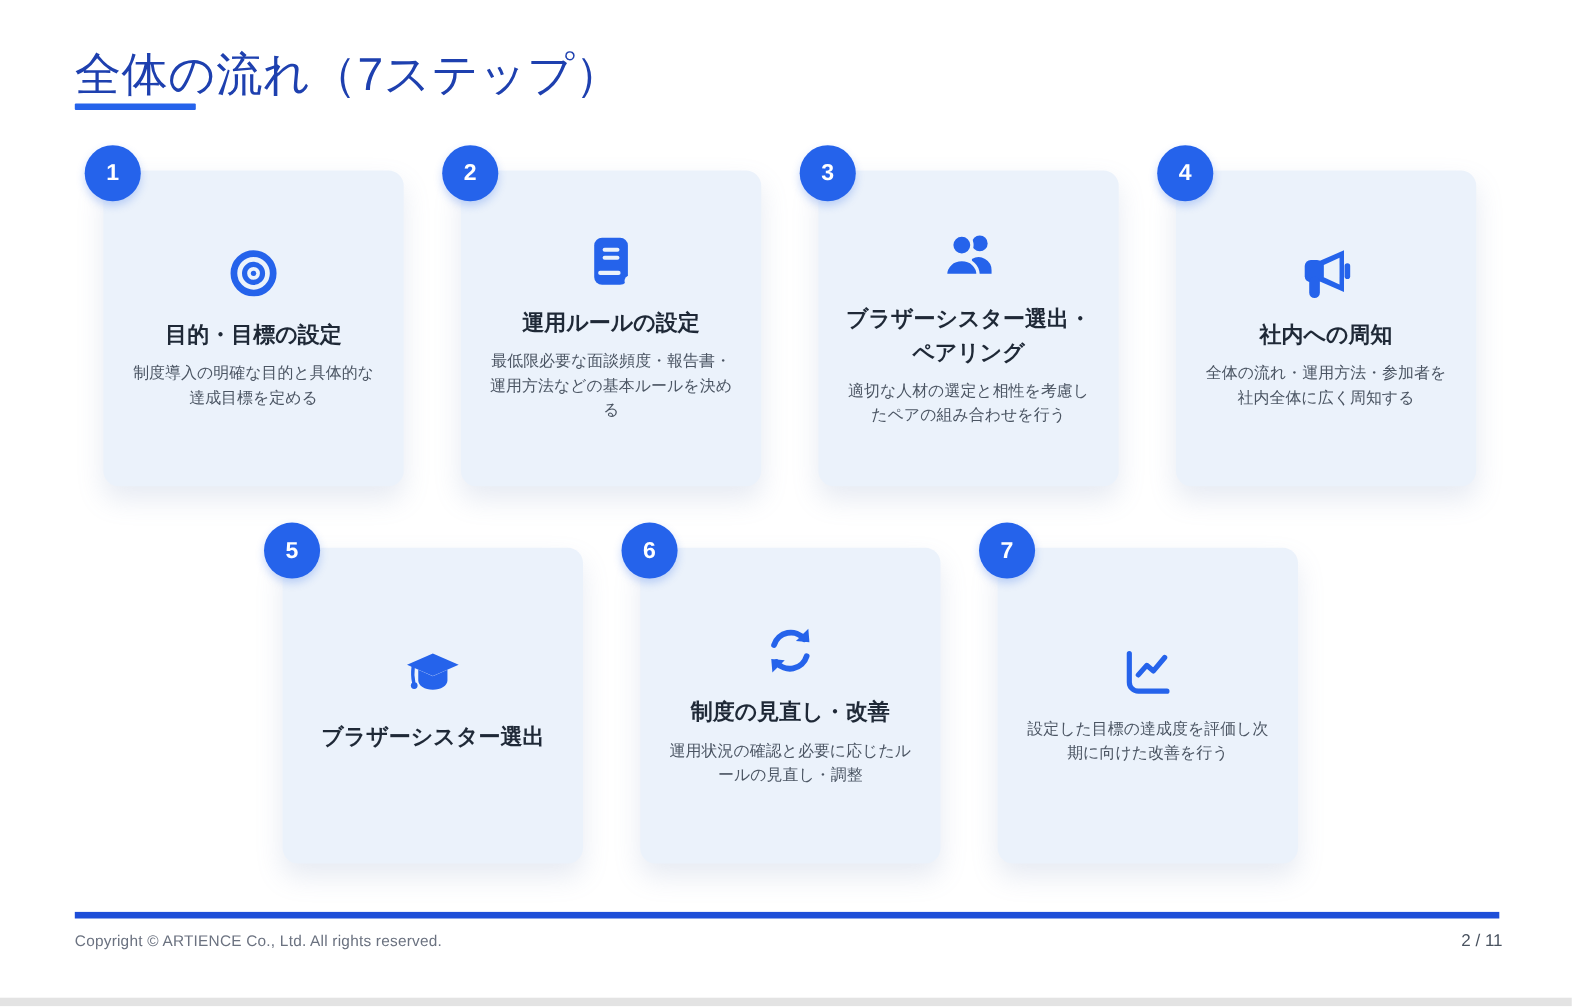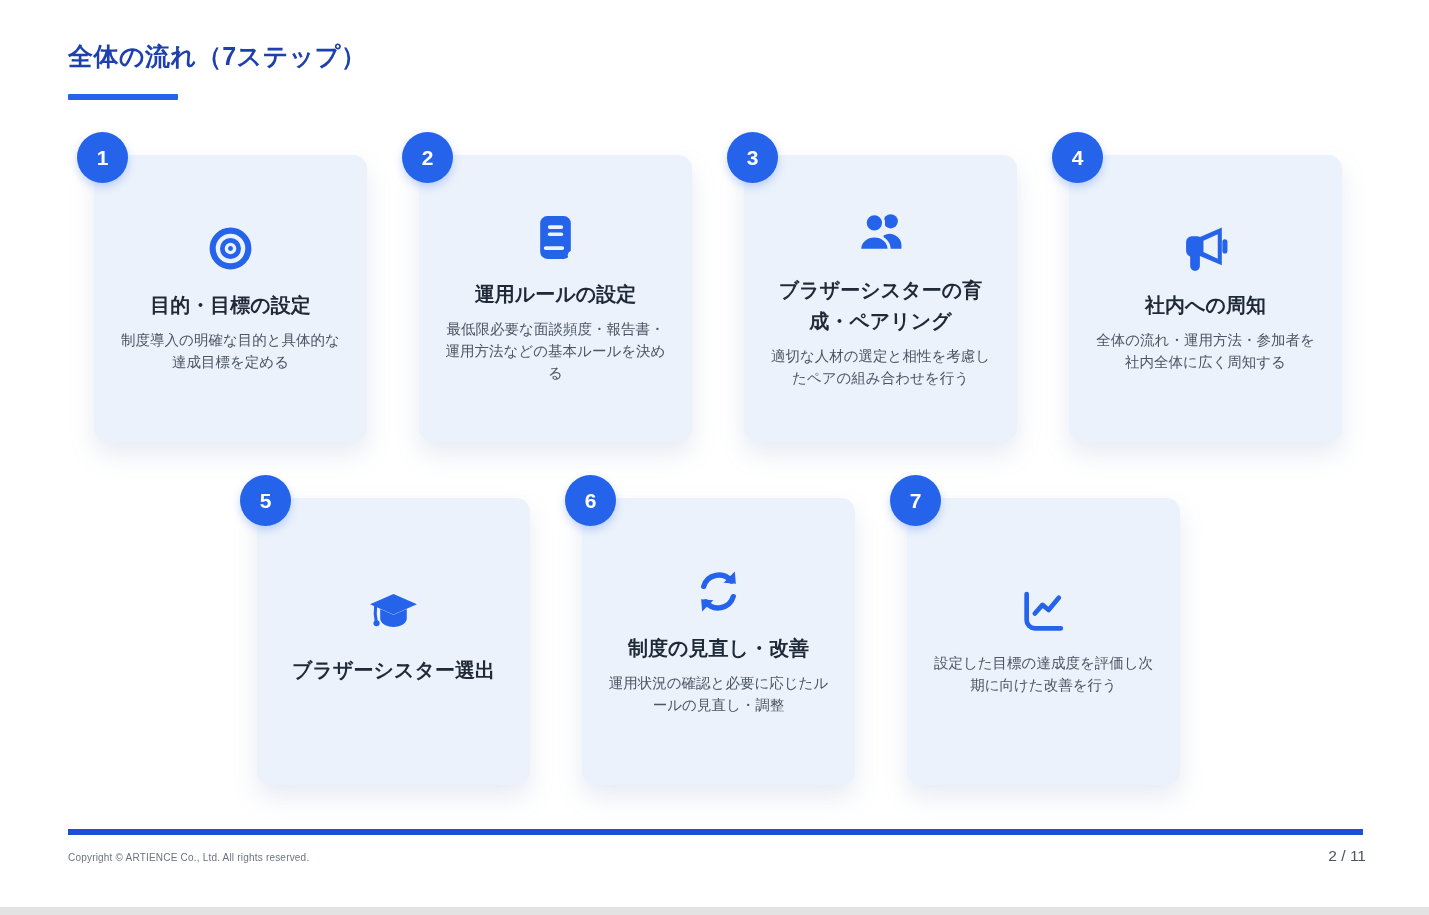--- a/index.html
+++ b/index.html
@@ -18,21 +18,21 @@
   body{font-family:"Liberation Sans","DejaVu Sans",sans-serif;}
   .slide{
     position:relative;
     width:1429px;height:915px;
     background:var(--page-bg);
     overflow:hidden;
   }
   
   .page-title{
     position:absolute;left:68px;top:40px;
-    font-size:25px;font-weight:700;color:var(--heading);
+    font-size:42px;font-weight:400;color:var(--heading);
     letter-spacing:.5px;
   }
   .title-underline{
     position:absolute;left:68px;top:94px;
     width:110px;height:6px;background:var(--accent);border-radius:1px;
   }
   
   .row{position:absolute;display:flex;gap:52px;}
   .row-1{left:94px;top:155px;}
   .row-2{left:257px;top:498px;}
@@ -67,21 +67,21 @@
   }
   
   .footer-divider{
     position:absolute;left:68px;top:829px;
     width:1295px;height:6px;background:var(--divider);
   }
   .footer-line{
     position:absolute;left:68px;top:847px;width:1298px;
     display:flex;justify-content:space-between;align-items:baseline;
   }
-  .copyright{font-size:10px;color:var(--footer-text);letter-spacing:.2px;}
+  .copyright{font-size:14px;color:var(--footer-text);letter-spacing:.2px;}
   .page-number{font-size:15.5px;color:#4A5360;text-align:right;}
   .bottom-strip{
     position:absolute;left:0;bottom:0;width:100%;height:8px;
     background:var(--bottom-strip);
   }
 </style>
 </head>
 <body>
 
 <svg width="0" height="0" style="position:absolute" aria-hidden="true">
@@ -162,21 +162,21 @@
   </div>
       <div class="card">
     <div class="badge">
       <span class="badge-num">3</span>
     </div>
     <div class="icon-wrap">
       <svg class="icon">
             <use href="#sym-users-icon"></use>
           </svg>
     </div>
-    <h2 class="card-title">ブラザーシスターの育成・ペアリング</h2>
+    <h2 class="card-title">ブラザーシスター選出・ペアリング</h2>
     <p class="card-desc">適切な人材の選定と相性を考慮したペアの組み合わせを行う</p>
   </div>
       <div class="card">
     <div class="badge">
       <span class="badge-num">4</span>
     </div>
     <div class="icon-wrap">
       <svg class="icon">
             <use href="#sym-megaphone-icon"></use>
           </svg>

